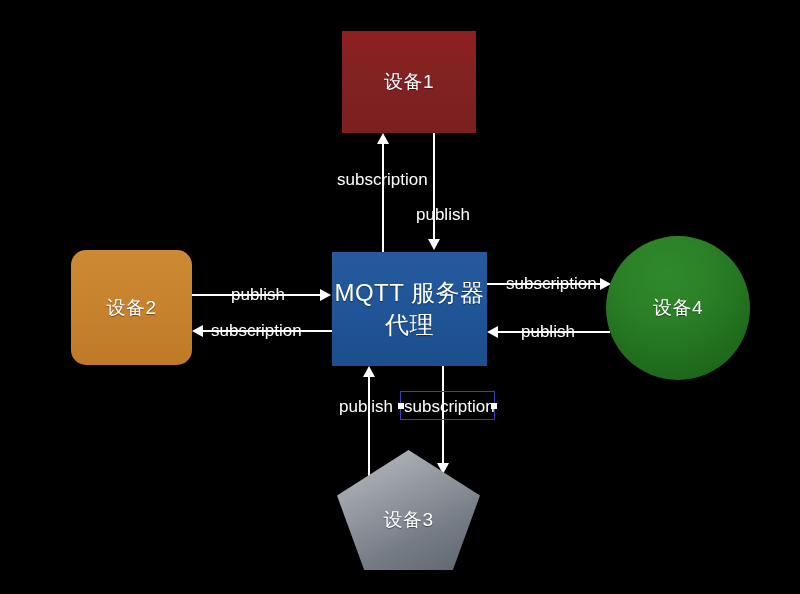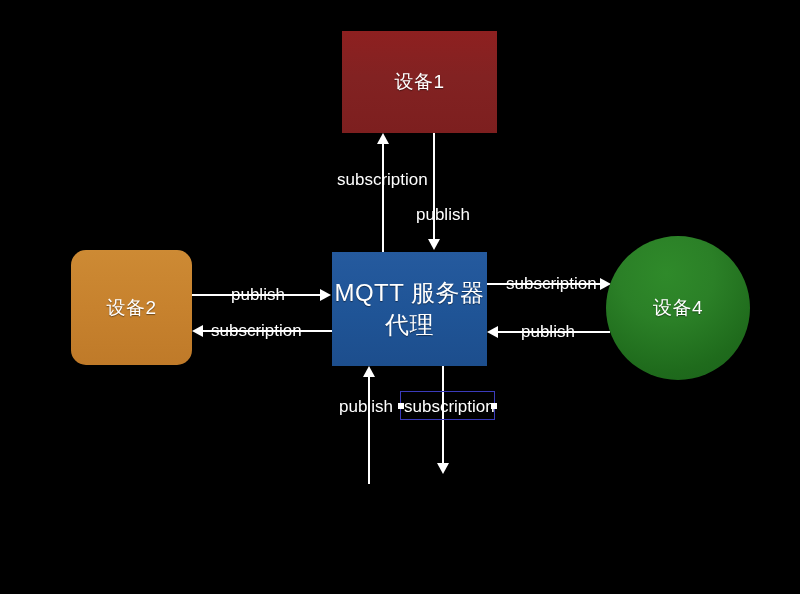--- a/index.html
+++ b/index.html
@@ -31,21 +31,21 @@
     line-height: 1.35;
     letter-spacing: 0.5px;
     text-shadow: 0 1px 1px rgba(0,0,0,0.45);
     user-select: none;
   }
 
   
   .node-red {
     left: 342px;
     top: 31px;
-    width: 155px;
+    width: 134px;
     height: 102px;
     background: linear-gradient(180deg, #8e2020 0%, #822222 45%, #7d1f1f 100%);
   }
 
   
   .node-blue {
     left: 332px;
     top: 252px;
     width: 155px;
     height: 114px;
@@ -196,18 +196,21 @@
     <span class="shape-label">
       <span>MQTT 服务器</span><br>
       <span>代理</span>
     </span>
   </div>
 
   <div class="shape node-orange">
     <span class="shape-label">设备2</span>
   </div>
 
+  <div class="shape node-pentagon">
+    <span class="shape-label">设备3</span>
+  </div>
 
   <div class="shape node-green">
     <span class="shape-label">设备4</span>
   </div>
 
 </div>
 
 </body></html>

